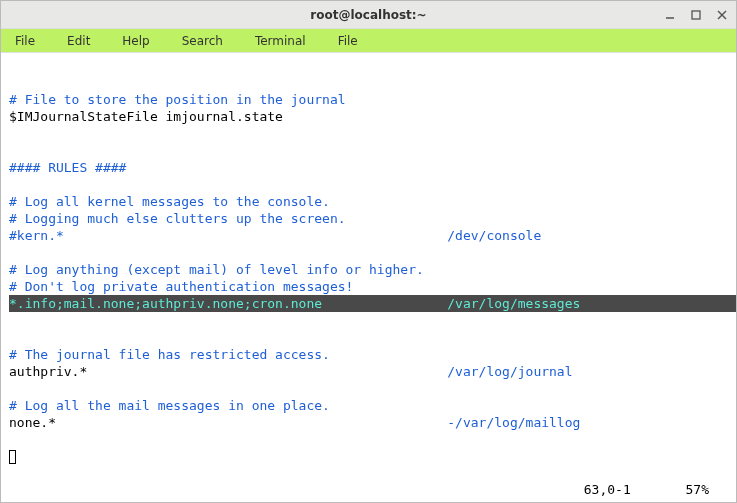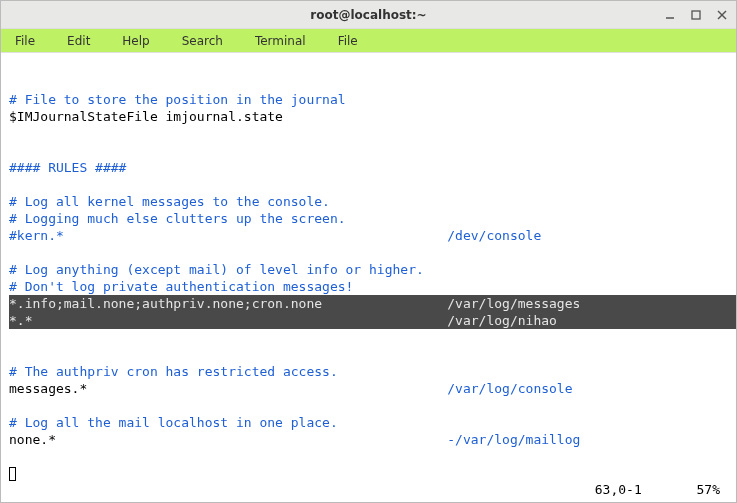--- a/index.html
+++ b/index.html
@@ -64,32 +64,32 @@
       background: #fff;
       color: #000;
       padding: 4px 8px 4px 8px;
       height: calc(503px - 28px - 24px - 2px);
       white-space: pre;
       line-height: 17px;
       font-size: 13px;
       position: relative;
     }
     .blue { color: #1e5fd6; }
-    .highlight { background: #494949; color: #e5e5e5; display: inline-block; }
+    .highlight { background: #494949; color: #5eead4; display: inline-block; }
     .cursor {
       display: inline-block;
       border: 1px solid #000;
       width: 7px;
       height: 14px;
       vertical-align: text-bottom;
     }
     .status {
       position: absolute;
       bottom: 4px;
-      right: 16px;
+      right: 27px;
     }
     .hl-row { display: block; width: calc(100% + 8px); margin-right: -8px; }
   </style>
 </head>
 <body>
 
 <div class="titlebar">
   <span>root@localhost:~</span>
   <div class="window-controls">
     <span class="win-btn">
@@ -127,23 +127,23 @@
 <span> </span>
 <span> </span>
 <span class="blue">#### RULES ####</span>
 <span> </span>
 <span class="blue"># Log all kernel messages to the console.</span>
 <span class="blue"># Logging much else clutters up the screen.</span>
 <span class="blue"><span>#kern.*                                                 </span><span>/dev/console</span></span>
 <span> </span>
 <span class="blue"># Log anything (except mail) of level info or higher.</span>
 <span class="blue"># Don't log private authentication messages!</span>
-<span class="highlight hl-row">*.info;mail.none;authpriv.none;cron.none                /var/log/messages</span><span class="highlight hl-row">*.*                                                     /var/log/nihao</span>
+<span class="highlight hl-row">*.info;mail.none;authpriv.none;cron.none                /var/log/messages</span>
 <span> </span>
-<span class="blue"># The authpriv cron has restricted access.</span>
-<span><span>messages.*                                              </span><span class="blue">/var/log/console</span></span>
+<span class="blue"># The journal file has restricted access.</span>
+<span><span>authpriv.*                                              </span><span class="blue">/var/log/journal</span></span>
 <span> </span>
-<span class="blue"># Log all the mail localhost in one place.</span>
+<span class="blue"># Log all the mail messages in one place.</span>
 <span><span>none.*                                                  </span><span class="blue">-/var/log/maillog</span></span>
 <span> </span>
 <span class="cursor"></span>
 <div class="status"><span>63,0-1</span>       <span>57%</span></div>
 </div>
 
 </body></html>

